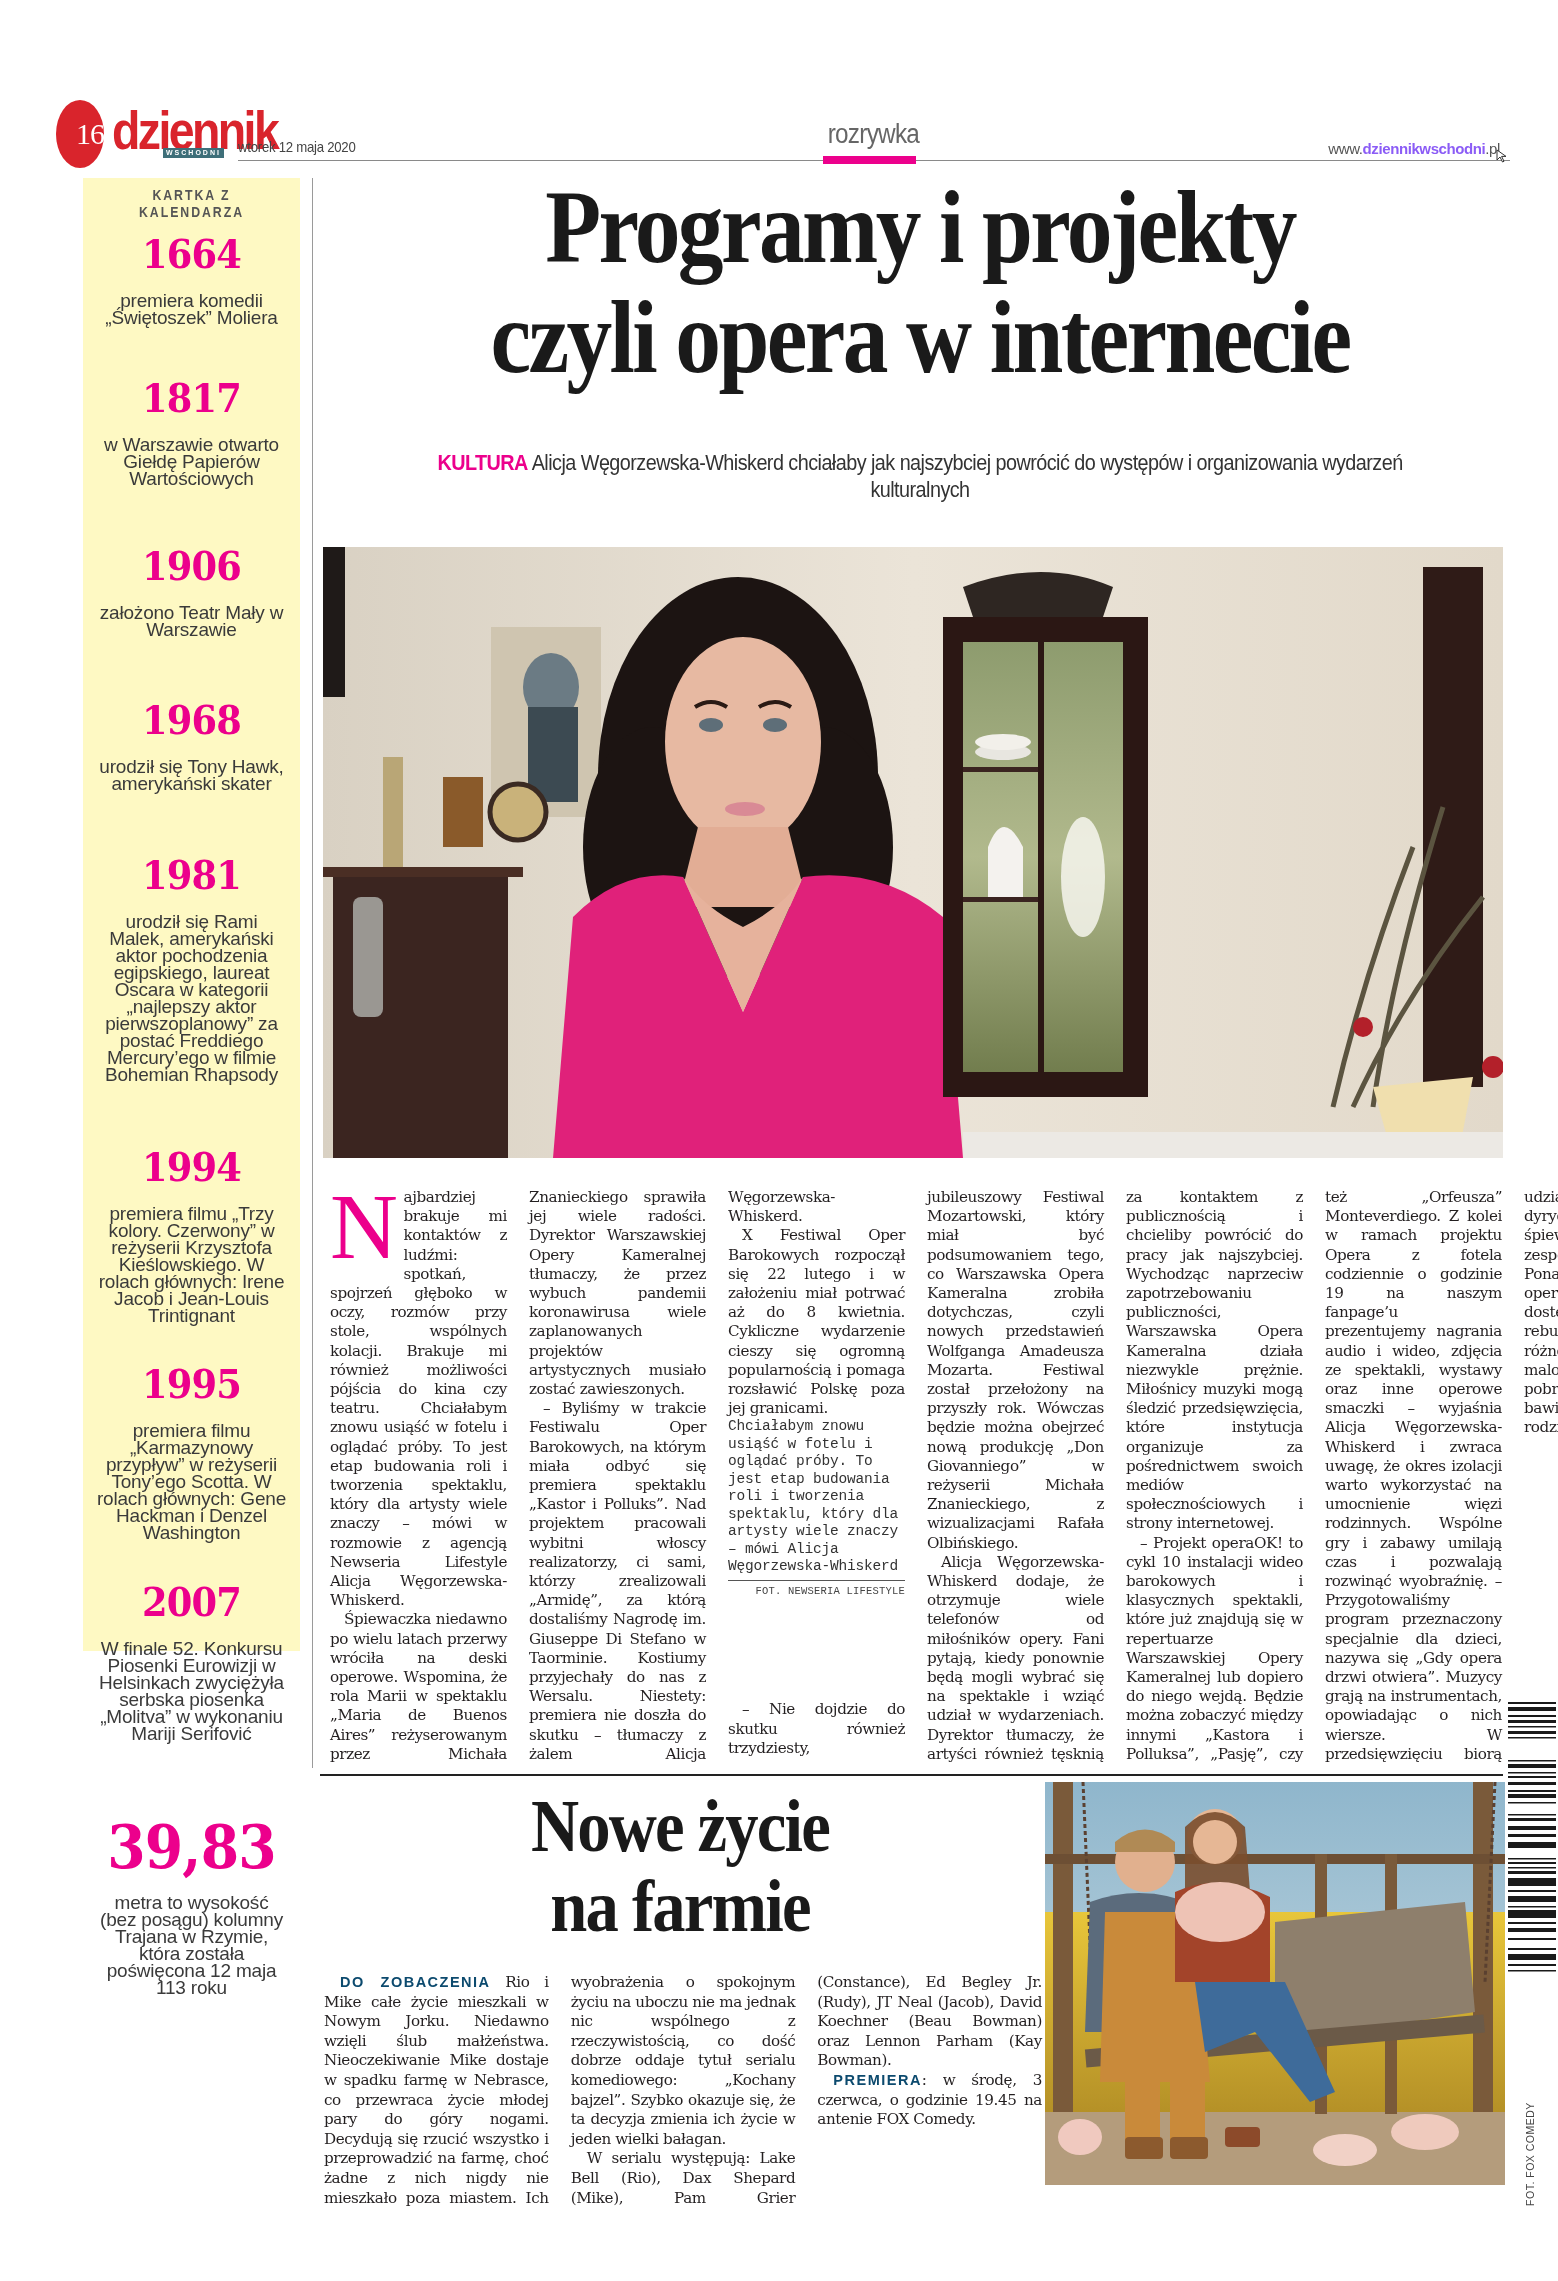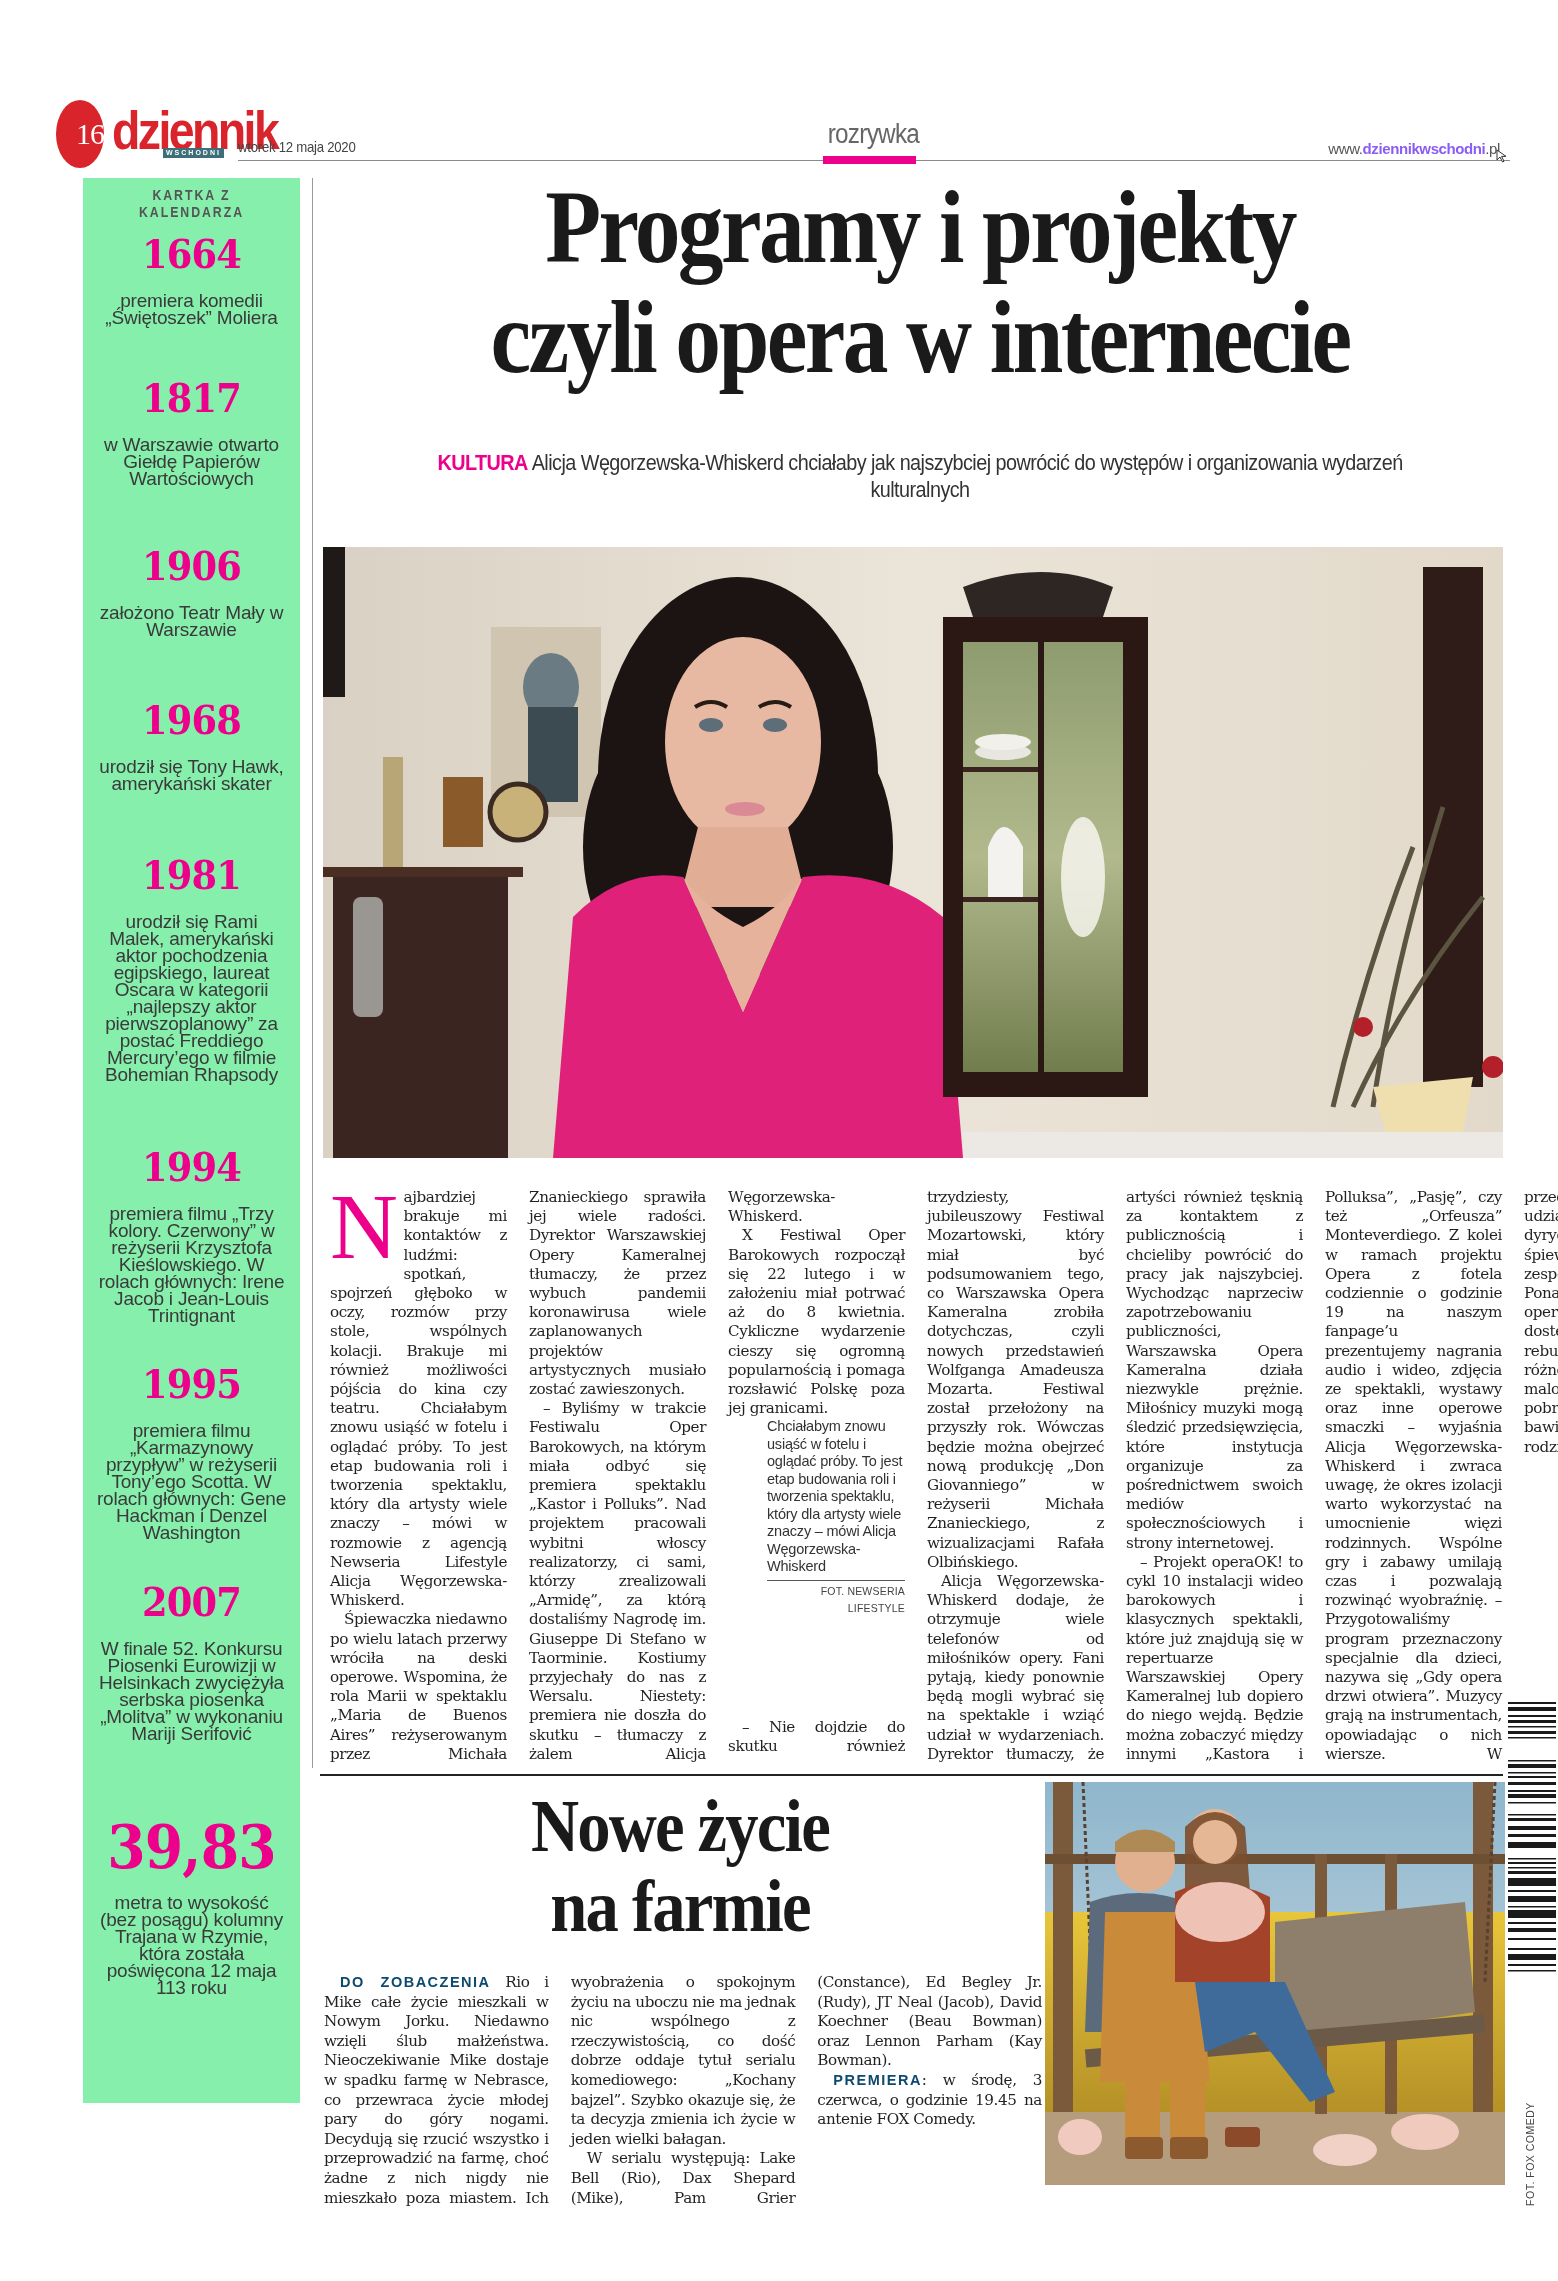--- a/index.html
+++ b/index.html
@@ -37,21 +37,21 @@
   }
   .section-bar { left: 823px; top: 156px; width: 93px; height: 8px; background: #ec008c; }
   .site-url {
     left: 1120px; top: 140px; width: 380px; text-align: right;
     font-family: "Liberation Sans", sans-serif; font-size: 15px; color: #555; letter-spacing: -0.4px;
   }
   .site-url b { color: #8b5cf6; }
   .cursor-icon { left: 1496px; top: 149px; width: 12px; height: 14px; }
 
   
-  .sidebar { left: 83px; top: 178px; width: 217px; height: 1925px; background: #86efac; }
+  .sidebar { left: 83px; top: 178px; width: 217px; height: 1473px; background: #fef9c3; }
   .sidebar-title {
     position: absolute; left: 0; top: 8px; width: 217px; text-align: center;
     font-family: "Liberation Sans", sans-serif; font-weight: 700; font-size: 15px; letter-spacing: 2.4px;
     color: #555; transform: scaleX(0.82); transform-origin: center;
   }
   .cal-item { position: absolute; left: 0; width: 217px; text-align: center; }
   .cal-year {
     font-family: "DejaVu Serif", serif; font-weight: 700; color: #ec008c; font-size: 40px;
     letter-spacing: -1px; line-height: 48px; transform: scaleX(0.92); display: block;
   }
@@ -88,22 +88,22 @@
     font-family: "DejaVu Serif", serif; font-size: 15.2px; line-height: 19.2px; color: #231f20;
     text-align: justify; hyphens: manual; letter-spacing: -0.4px;
   }
   .body-cols p { text-indent: 14px; }
   .body-cols p.first { text-indent: 0; }
   .dropcap {
     float: left; font-family: "Liberation Serif", serif; color: #ec008c; font-size: 94px; line-height: 72px;
     margin: 2px 6px 0 0; height: 76px;
   }
   .caption-block {
-    break-inside: avoid; font-family: Liberation Sans, sans-serif; font-size: 14.5px; line-height: 17.5px;
-    color: #333; text-align: left; letter-spacing: -0.2px; margin-bottom: 0; margin-left: 39px;
+    break-inside: avoid; font-family: Liberation Mono, monospace; font-size: 14.5px; line-height: 17.5px;
+    color: #333; text-align: left; letter-spacing: -0.2px; margin-bottom: 0;
   }
   .caption-block .cap-rule { height: 1px; background: #555; margin: 4px 0 2px; }
   .caption-block .cap-credit {
     text-align: right; font-size: 10.5px; letter-spacing: 0.2px; color: #444; margin-bottom: 100px;
   }
   .sign { font-family: "Liberation Sans", sans-serif; font-weight: 700; font-size: 13px; letter-spacing: -0.4px; float: right; }
 
   .rule-main { left: 320px; top: 1774px; width: 1183px; height: 2px; background: #222; }
 
   

